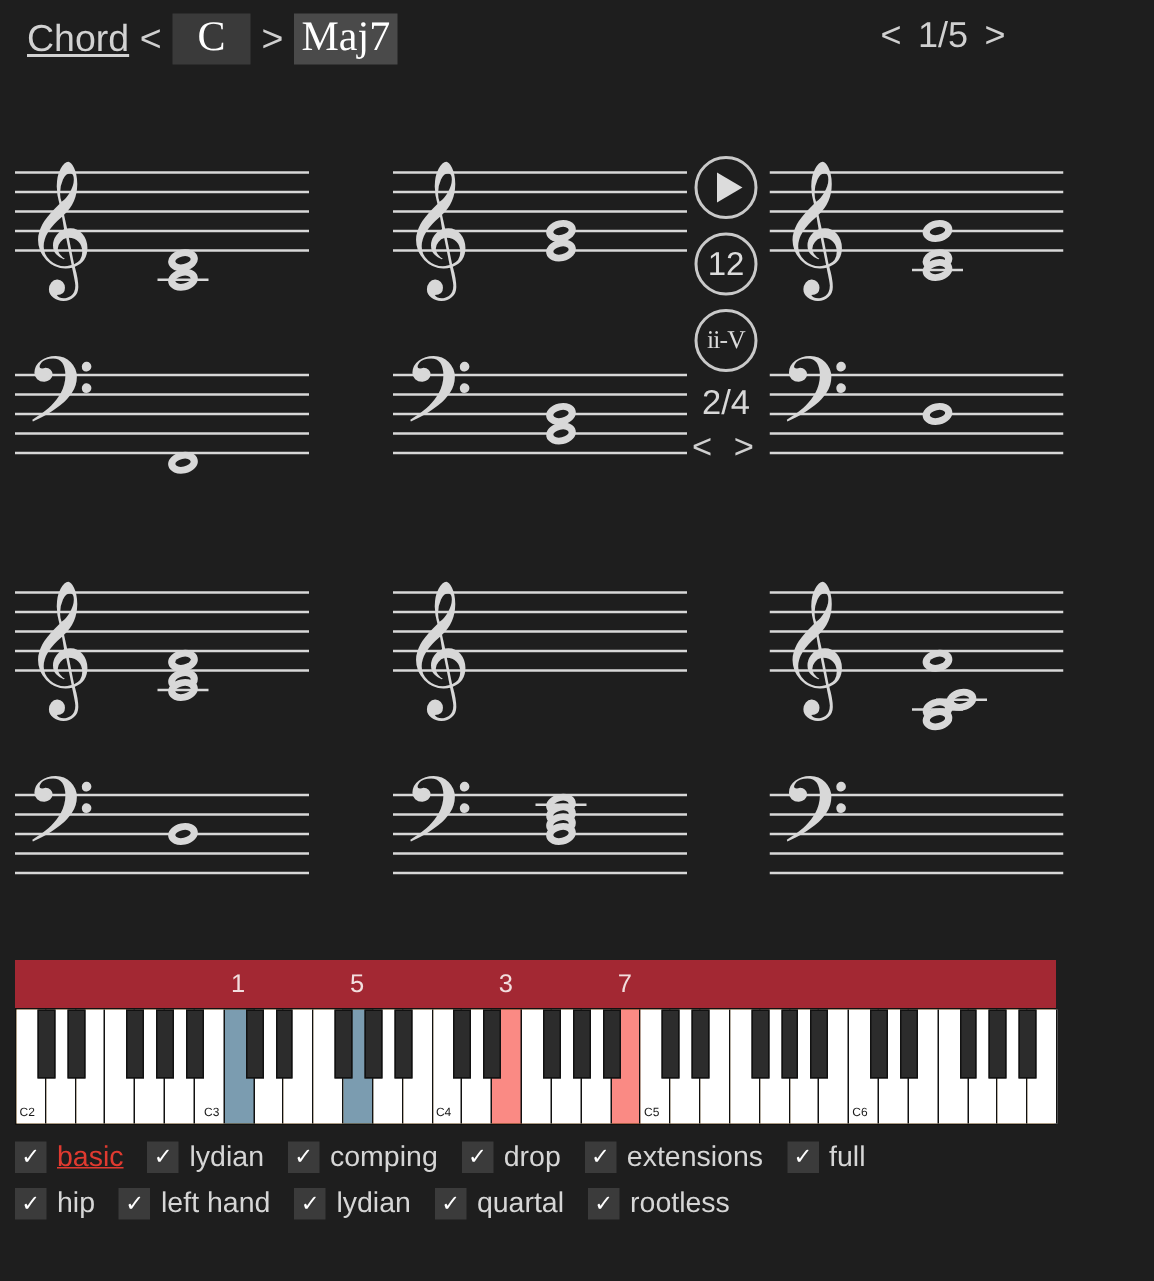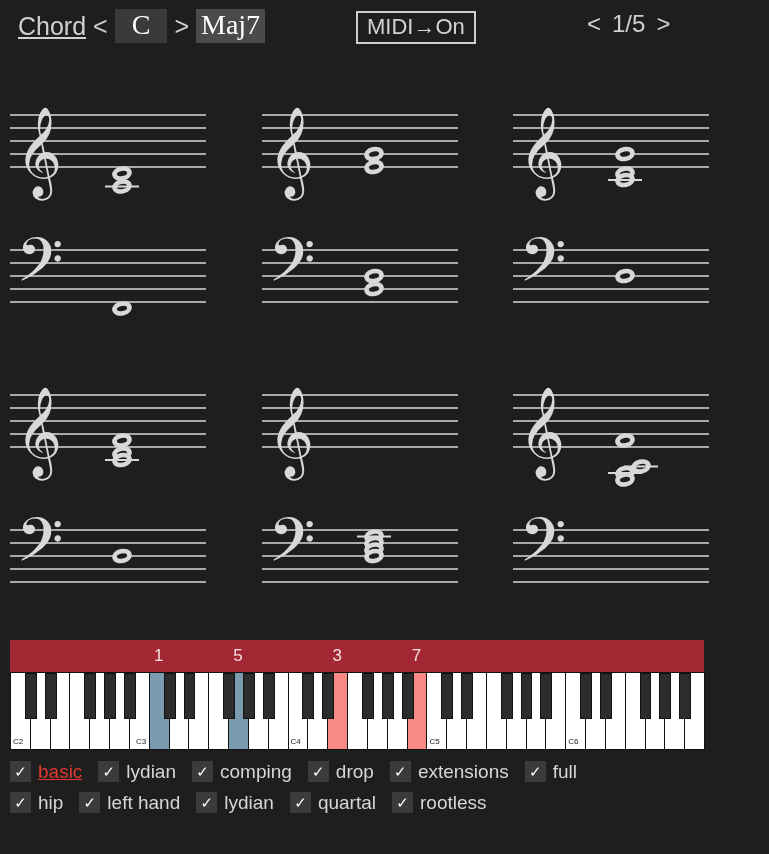--- a/index.html
+++ b/index.html
@@ -255,21 +255,20 @@
 
   <div class="header">
     <div class="chord-group">
       <span class="chord-label">Chord</span>
       <span class="arrow-btn">&lt;</span>
       <span class="root-box">C</span>
       <span class="arrow-btn">&gt;</span>
       <span class="quality-box">Maj7</span>
     </div>
 
-    <div class="midi-btn">MIDI→On</div>
 
     <div class="page-nav">
       <span class="pn-arrow">&lt;</span>
       <span class="pn-num">1/5</span>
       <span class="pn-arrow">&gt;</span>
     </div>
   </div>
 
 
   <div class="staff-grid">
@@ -462,20 +461,29 @@
           </g>
           <line x1="95" y1="98" x2="129" y2="98" stroke="#d8d8d8" stroke-width="1.8"></line>
           <g>
             <ellipse cx="112" cy="104.5" rx="10" ry="7.2" fill="#d8d8d8" transform="rotate(-12 112 104.5)"></ellipse>
             <ellipse cx="112" cy="104.5" rx="5.2" ry="2.6" fill="#1e1e1e" transform="rotate(-12 112 104.5)"></ellipse>
           </g>
         </svg>
       </div>
   </div>
 
+  <div class="center-col">
+    <div class="circ-btn">
+      <div class="play-tri"></div>
+    </div>
+    <div class="circ-btn lbl12">12</div>
+    <div class="circ-btn lbliiv">ii-V</div>
+    <div class="meter-txt">2/4</div>
+    <div class="inv-arrows">&lt; &gt;</div>
+  </div>
 
   <div class="kb-wrap">
     <div class="kb-redbar" id="kb-redbar" style="background: rgb(163, 40, 51);">
         <div class="deg-lbl" style="left: 148.714px;">1</div>
         <div class="deg-lbl" style="left: 228.029px;">5</div>
         <div class="deg-lbl" style="left: 327.171px;">3</div>
         <div class="deg-lbl" style="left: 406.486px;">7</div>
       </div>
     <div class="kb-keys" id="kb-keys">
         <div class="wkey" style="left: 0px; width: 19.8286px;"></div>

